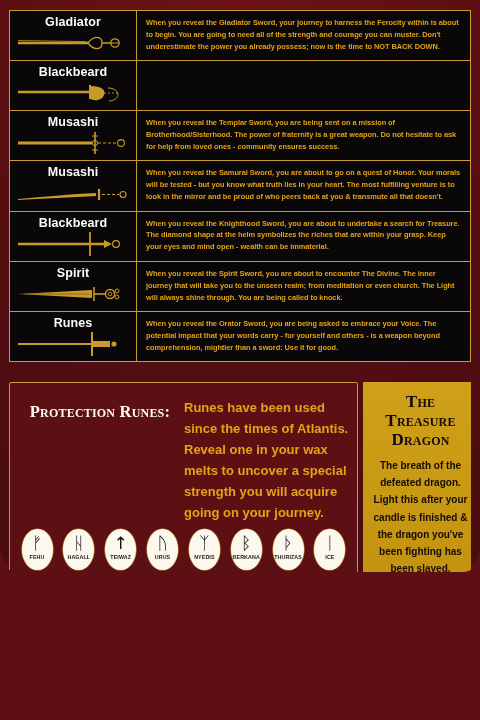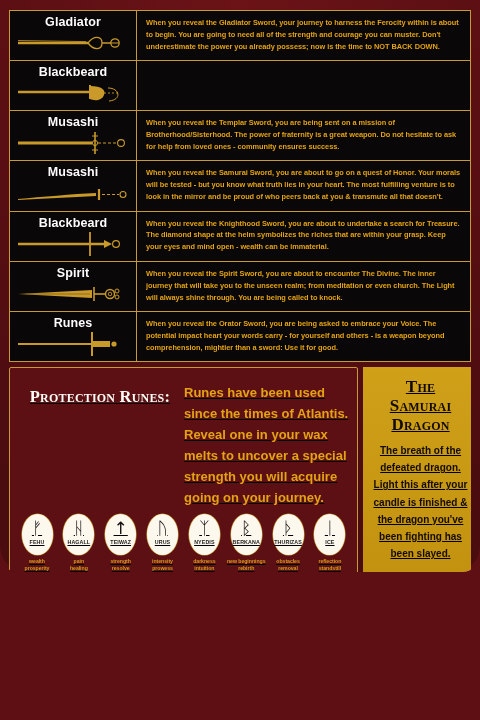--- a/index.html
+++ b/index.html
@@ -83,25 +83,24 @@
     font-size:7.4px;
     line-height:1.62;
     font-family:"Liberation Sans", sans-serif;
     font-weight:bold;
     letter-spacing:-.05px;
   }
 
   
   .lower{
     display:flex;
-    margin-top:5px;
+    margin-top:20px;
     height:324px;
     box-sizing:border-box;
     width:462px;
-    text-decoration:underline;
   }
   .runes-panel{
     position:relative;
     width:349px;
     flex:0 0 349px;
     background:#5d1014;
     border:1.6px solid #c79a33;
     box-sizing:border-box;
     border-radius:2px;
     overflow:hidden;
@@ -369,21 +368,21 @@
             <g stroke="#c99a2a" fill="none" stroke-width="1.1">
               <path d="M2 13 L76 13" stroke-width="2.2"></path>
               <path d="M76 1 L76 25" stroke-width="2"></path>
               <path d="M76 10 L94 10 L94 16 L76 16 Z" fill="#c99a2a" stroke="none"></path>
               <circle cx="98" cy="13" r="2.6" fill="#c99a2a" stroke="none"></circle>
             </g>
           </svg>
         </div>
       </div>
       <div class="sword-right">
-        <div class="sword-desc">When you reveal the Orator Sword, you are being asked to embrace your Voice. The potential impact heart your words carry - for yourself and others - is a weapon beyond comprehension, mightier than a sword: Use it for good.</div>
+        <div class="sword-desc">When you reveal the Orator Sword, you are being asked to embrace your Voice. The potential impact that your words carry - for yourself and others - is a weapon beyond comprehension, mightier than a sword: Use it for good.</div>
       </div>
     </div>
 
   </div>
 
   <div class="lower">
 
     <div class="runes-panel">
       <div class="runes-head">
         <div class="runes-title">Protection Runes:</div>
@@ -564,21 +563,21 @@
                 <div class="rune-meaning">family<br>community<br>teamwork</div>
               </div>
             </div>
           </div>
     </div>
 
     <div class="dragon-col">
       <div class="banner">
         <div class="banner-title">
           <div>The</div>
-          <div>Samurai</div>
+          <div>Treasure</div>
           <div>Dragon</div>
         </div>
         <div class="banner-text">The breath of the defeated dragon. Light this after your candle is finished &amp; the dragon you've been fighting has been slayed.</div>
         <div class="banner-art">
           <svg width="96" height="96" viewBox="0 0 100 100">
             <g stroke="#2b1d05" fill="none" stroke-width="1.1" stroke-linejoin="round">
               <path d="M50 6 L92 84 L8 84 Z"></path>
               <path d="M50 6 L50 92"></path>
               <path d="M62 34 C70 36, 74 42, 72 48 C78 48, 82 44, 82 40 C86 44, 84 52, 76 55 L78 62 L70 58 C66 66, 58 70, 50 70 L50 82 L40 82 L44 70 C34 66, 28 56, 30 46"></path>
               <path d="M30 46 C22 40, 14 42, 10 50 C16 50, 18 54, 22 56 C16 60, 18 68, 26 70 C30 74, 38 76, 42 72"></path>

